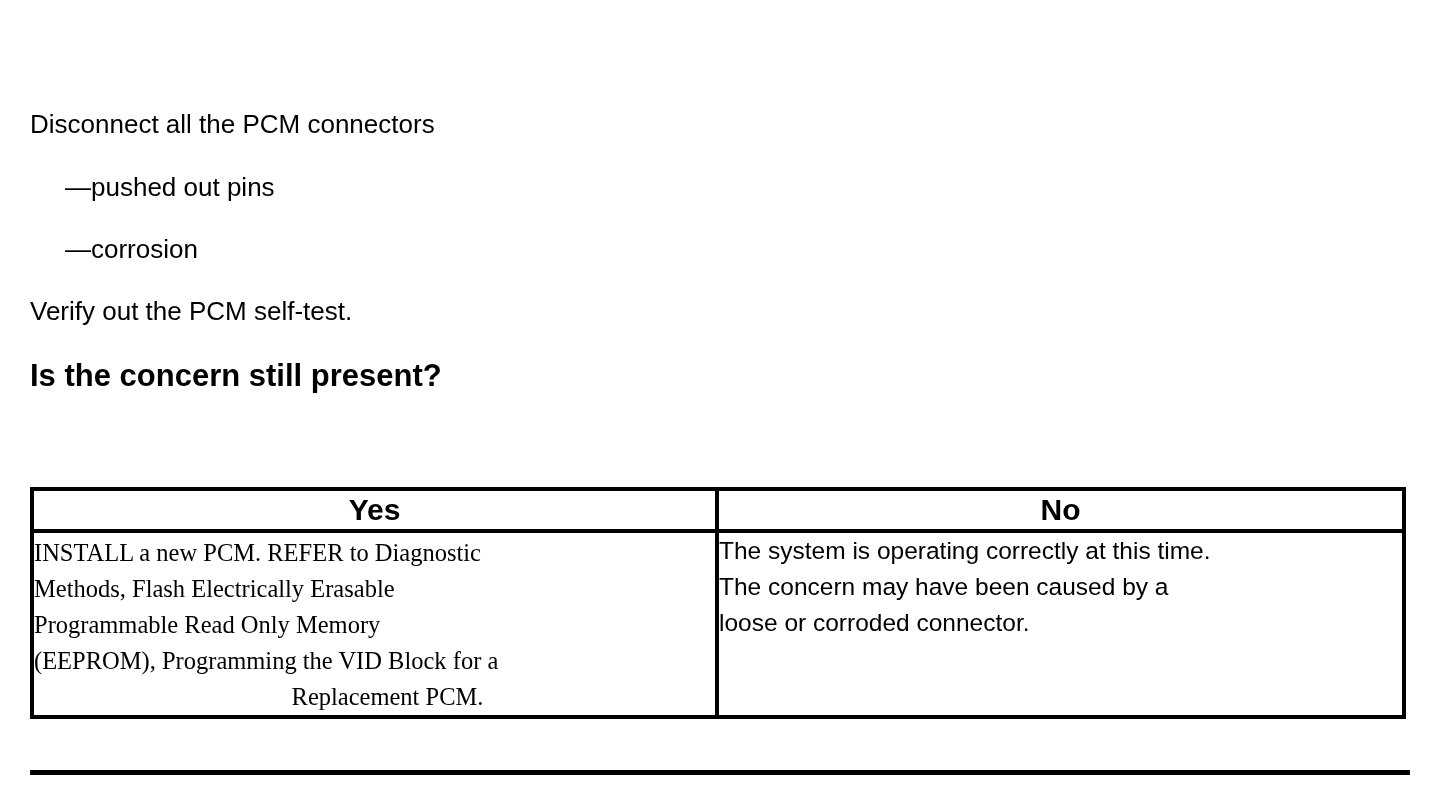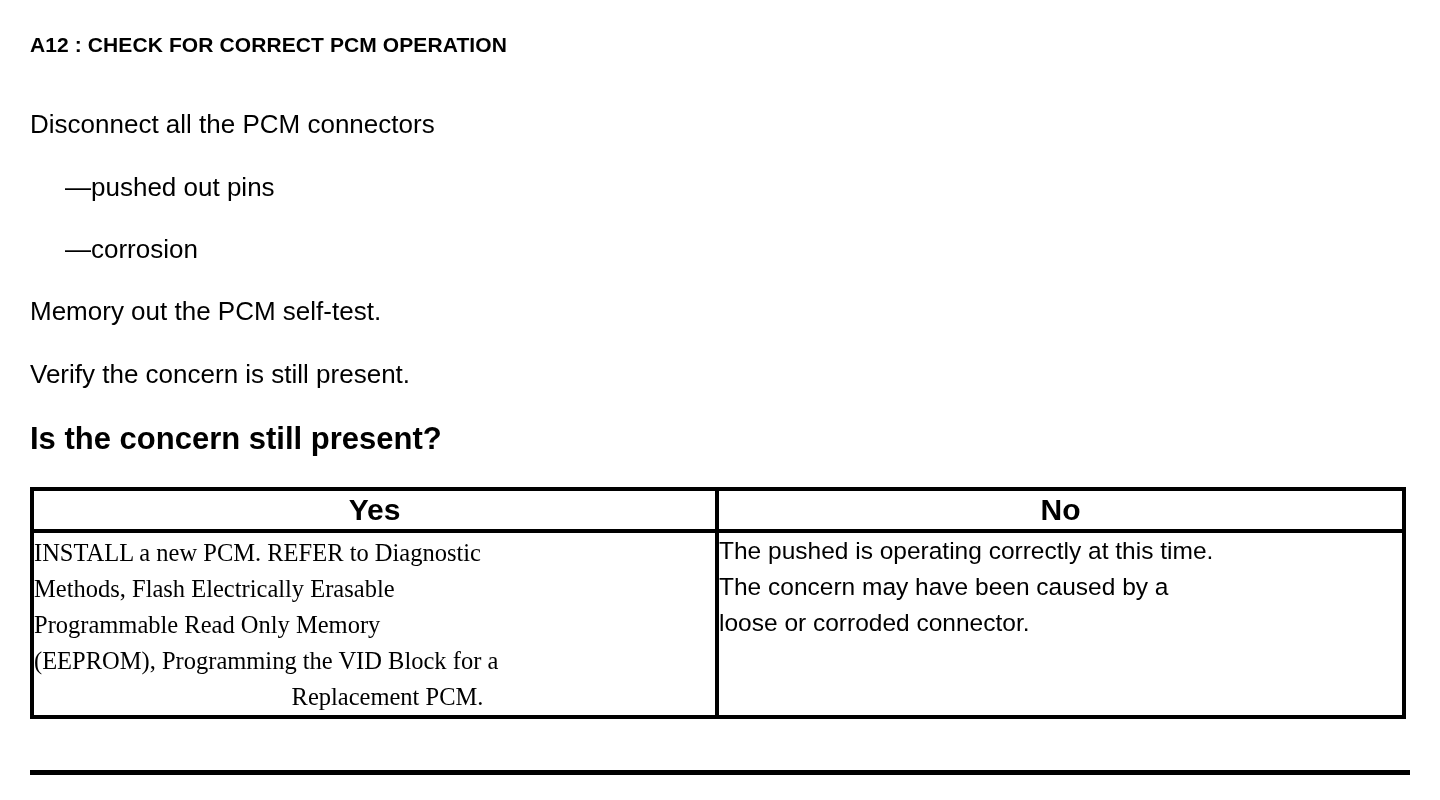--- a/index.html
+++ b/index.html
@@ -116,28 +116,26 @@
     width: 1380px;
     height: 5px;
     background: #000000;
   }
 </style>
 </head>
 <body>
 
 <div class="page">
 
-  <div class="step-title">A12 : CHECK FOR CORRECT PCM OPERATION</div>
 
   <div class="body-block">
     <div class="body-line">Disconnect all the PCM connectors</div>
     <div class="body-line indent">—pushed out pins</div>
     <div class="body-line indent">—corrosion</div>
-    <div class="body-line">Memory out the PCM self-test.</div>
-    <div class="body-line">Verify the concern is still present.</div>
+    <div class="body-line">Verify out the PCM self-test.</div>
     <div class="body-line question">Is the concern still present?</div>
   </div>
 
   <table class="decision-table">
     <tbody>
         <tr>
       <th class="col-yes">Yes</th>
       <th class="col-no">No</th>
     </tr>
     <tr>
@@ -145,21 +143,21 @@
         <div class="cell-body">
           <div class="cell-line">INSTALL a new PCM. REFER to Diagnostic</div>
           <div class="cell-line">Methods, Flash Electrically Erasable</div>
           <div class="cell-line">Programmable Read Only Memory</div>
           <div class="cell-line">(EEPROM), Programming the VID Block for a</div>
           <div class="cell-line centered">Replacement PCM.</div>
         </div>
       </td>
       <td class="cell-no">
         <div class="cell-body">
-          <div class="cell-line">The pushed is operating correctly at this time.</div>
+          <div class="cell-line">The system is operating correctly at this time.</div>
           <div class="cell-line">The concern may have been caused by a</div>
           <div class="cell-line">loose or corroded connector.</div>
         </div>
       </td>
     </tr>
   </tbody>
     </table>
 
   <div class="bottom-rule"></div>
 

